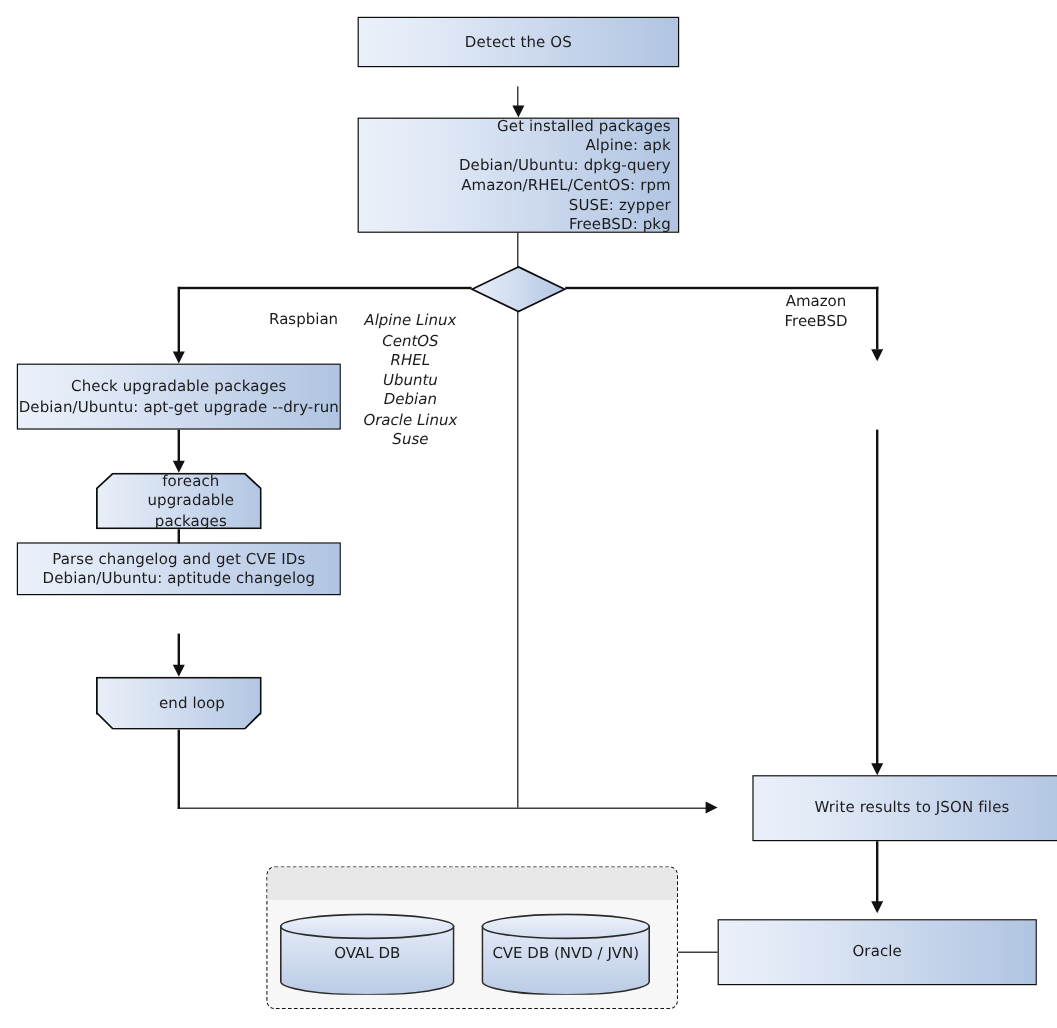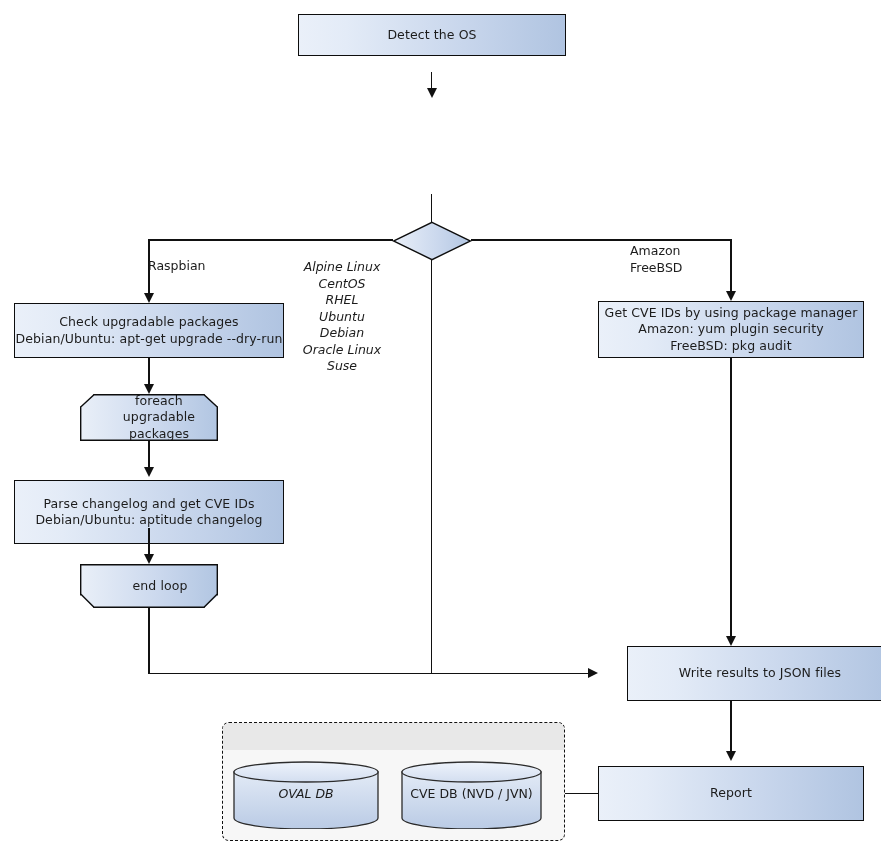--- a/index.html
+++ b/index.html
@@ -59,20 +59,21 @@
   }
   .decision {
     position: absolute;
   }
   .edge-label {
     position: absolute;
     font-size: 12.5px;
     line-height: 16.5px;
     color: #1c1c1c;
     white-space: pre-line;
+    text-align: center;
   }
   .edge-label.right {
     text-align: center;
     font-style: italic;
   }
   .line {
     position: absolute;
     background: #111111;
   }
   .hline { height: 1.4px; }
@@ -125,20 +126,26 @@
 </head>
 <body>
 
 <div id="canvas">
 
   <div class="node proc" style="left:298px; top:14px; width:268px; height:42px;">Detect the OS</div>
 
   <div class="line vline" style="left:431px; top:72px; height:18px;"></div>
   <div class="arrow-down" style="left:426.5px; top:88px;"></div>
 
+  <div class="node proc proc-right-align" style="left:298px; top:98px; width:268px; height:96px;">Get installed packages
+Alpine: apk
+Debian/Ubuntu: dpkg-query
+Amazon/RHEL/CentOS: rpm
+SUSE: zypper
+FreeBSD: pkg</div>
 
   <div class="line vline" style="left:431px; top:194px; height:29px;"></div>
 
   <div class="decision" style="left:392px; top:221px; width:80px; height:40px;">
     <svg width="80" height="40" viewBox="0 0 80 40">
       <defs>
         <linearGradient id="gradDiamond" x1="0" y1="0" x2="1" y2="0">
           <stop offset="0%" stop-color="#e9eff8"></stop>
           <stop offset="55%" stop-color="#ccd9ee"></stop>
           <stop offset="100%" stop-color="#b2c6e2"></stop>
@@ -180,48 +187,45 @@
 
   <div class="node loop-start" style="left:80px; top:394px; width:138px; height:47px;padding-left:20px;">foreach
 upgradable  packages</div>
   <svg class="loop-start-outline" style="left:80px; top:394px;" width="138" height="47">
     <polygon points="14,0.7 124,0.7 137.3,13 137.3,46.3 0.7,46.3 0.7,13" fill="none" stroke="#0d0d0d" stroke-width="1.4"></polygon>
   </svg>
 
   <div class="line vline" style="left:148.3px; top:441px; height:28px;"></div>
   <div class="arrow-down" style="left:144px; top:467px;"></div>
 
-  <div class="node proc" style="left:14px; top:480px; width:270px; height:64px;text-align:center;">Parse changelog and get  CVE IDs
+  <div class="node proc" style="left:14px; top:452px; width:270px; height:44px;text-align:center;">Parse changelog and get  CVE IDs
 Debian/Ubuntu: aptitude changelog</div>
 
   <div class="line vline" style="left:148.3px; top:528px; height:28px;"></div>
   <div class="arrow-down" style="left:144px; top:554px;"></div>
 
   <div class="node loop-end" style="left:80px; top:564px; width:138px; height:44px;padding-left:22px;">end loop</div>
   <svg class="loop-start-outline" style="left:80px; top:564px;" width="138" height="44">
     <polygon points="0.7,0.7 137.3,0.7 137.3,30 124,43.3 14,43.3 0.7,30" fill="none" stroke="#0d0d0d" stroke-width="1.4"></polygon>
   </svg>
 
   <div class="line vline" style="left:148.3px; top:608px; height:66px;"></div>
   <div class="line hline" style="left:148.3px; top:672.6px; width:442px;"></div>
   <div class="arrow-right" style="left:588px; top:668px;"></div>
 
-  <div class="node proc" style="left:598px; top:301px; width:266px; height:57px;">Get CVE IDs by using package manager
-Amazon: yum plugin security
-FreeBSD: pkg audit</div>
 
   <div class="line vline" style="left:730.3px; top:358px; height:280px;"></div>
   <div class="arrow-down" style="left:726px; top:636px;"></div>
 
   <div class="node proc" style="left:598px; top:646px; width:266px; height:55px;margin-left:29px;">Write results to JSON files</div>
 
   <div class="line vline" style="left:730.3px; top:701px; height:52px;"></div>
   <div class="arrow-down" style="left:726px; top:751px;"></div>
 
-  <div class="node proc" style="left:598px; top:766px; width:266px; height:55px;">Report</div>
+  <div class="node proc" style="left:598px; top:766px; width:266px; height:55px;">Oracle</div>
 
   <div class="line hline" style="left:540px; top:792.6px; width:58px;"></div>
 
   <div class="db-group" style="left:222px; top:722px; width:343px; height:119px;">
     <div class="db-group-title-band"></div>
   </div>
 
   <svg style="position:absolute; left:233px; top:761px;" width="146" height="68">
     <defs>
       <linearGradient id="gradCylBody" x1="0" y1="0" x2="0" y2="1">
@@ -229,21 +233,21 @@
         <stop offset="100%" stop-color="#bacbe5"></stop>
       </linearGradient>
       <linearGradient id="gradCylTop" x1="0" y1="0" x2="0" y2="1">
         <stop offset="0%" stop-color="#eef3fb"></stop>
         <stop offset="100%" stop-color="#d3def0"></stop>
       </linearGradient>
     </defs>
     <path d="M1,11 L1,57 A72,11 0 0 0 145,57 L145,11 Z" fill="url(#gradCylBody)" stroke="#2b2b2b" stroke-width="1.3"></path>
     <ellipse cx="73" cy="11" rx="72" ry="10" fill="url(#gradCylTop)" stroke="#2b2b2b" stroke-width="1.3"></ellipse>
   </svg>
-  <div class="cylinder-label" style="left:233px; top:786px; width:146px;font-style:italic;">OVAL DB</div>
+  <div class="cylinder-label" style="left:233px; top:786px; width:146px;">OVAL DB</div>
 
   <svg style="position:absolute; left:401px; top:761px;" width="141" height="68">
     <path d="M1,11 L1,57 A69.5,11 0 0 0 140,57 L140,11 Z" fill="url(#gradCylBody)" stroke="#2b2b2b" stroke-width="1.3"></path>
     <ellipse cx="70.5" cy="11" rx="69.5" ry="10" fill="url(#gradCylTop)" stroke="#2b2b2b" stroke-width="1.3"></ellipse>
   </svg>
   <div class="cylinder-label" style="left:401px; top:786px; width:141px;">CVE DB (NVD / JVN)</div>
 
 </div>
 
 </body></html>

